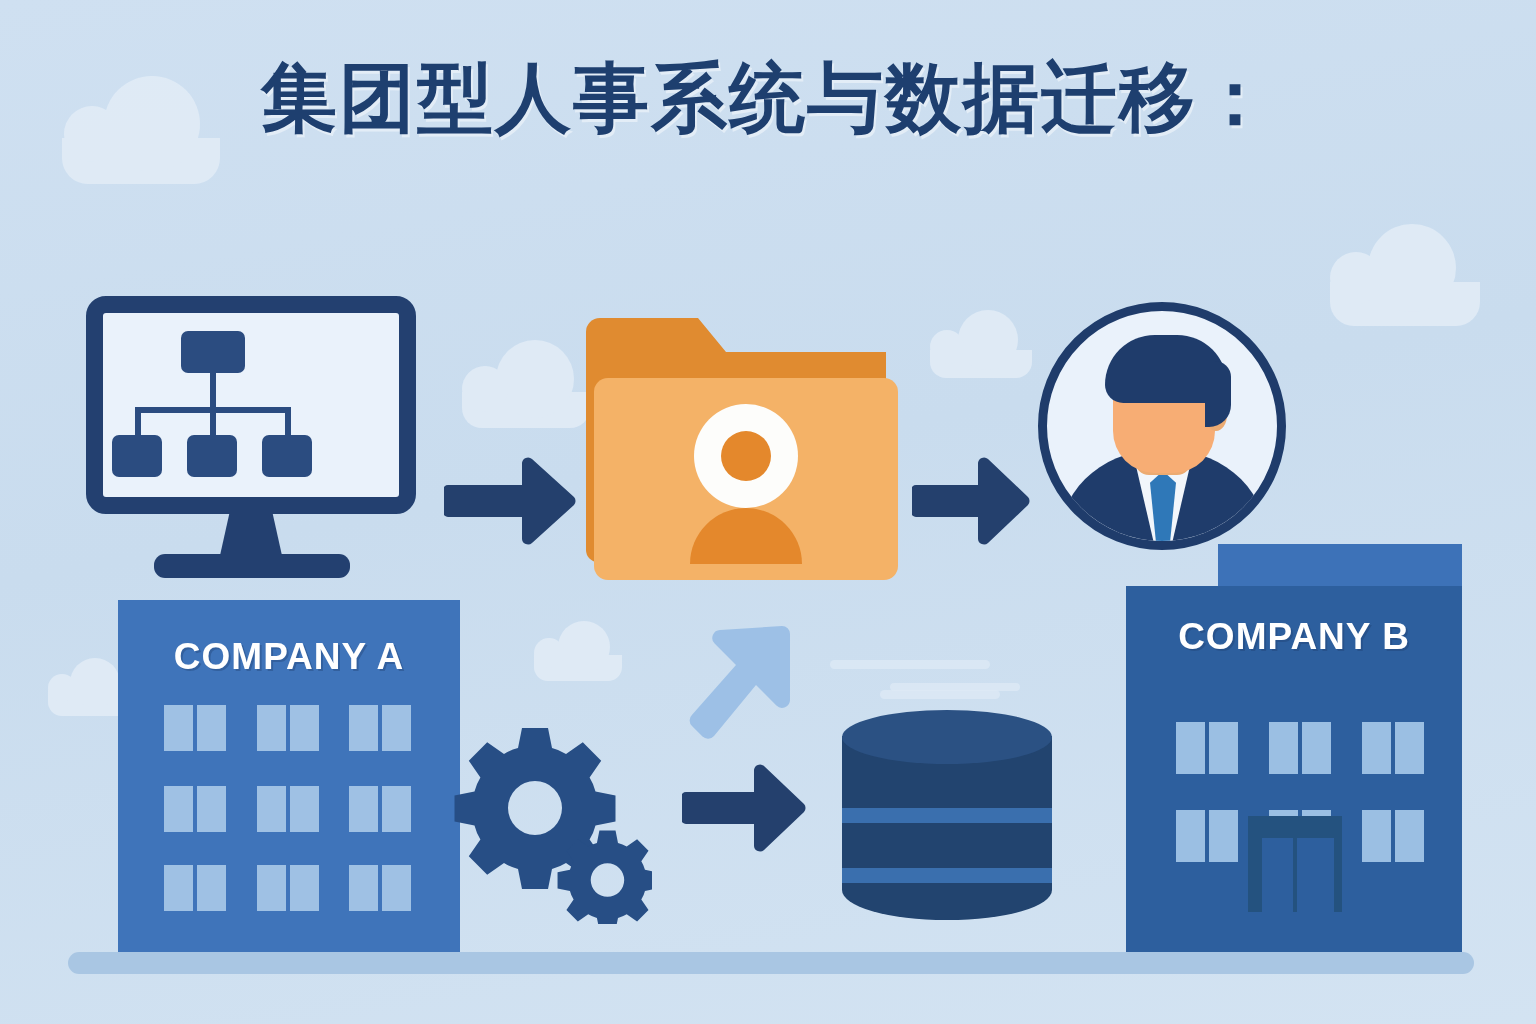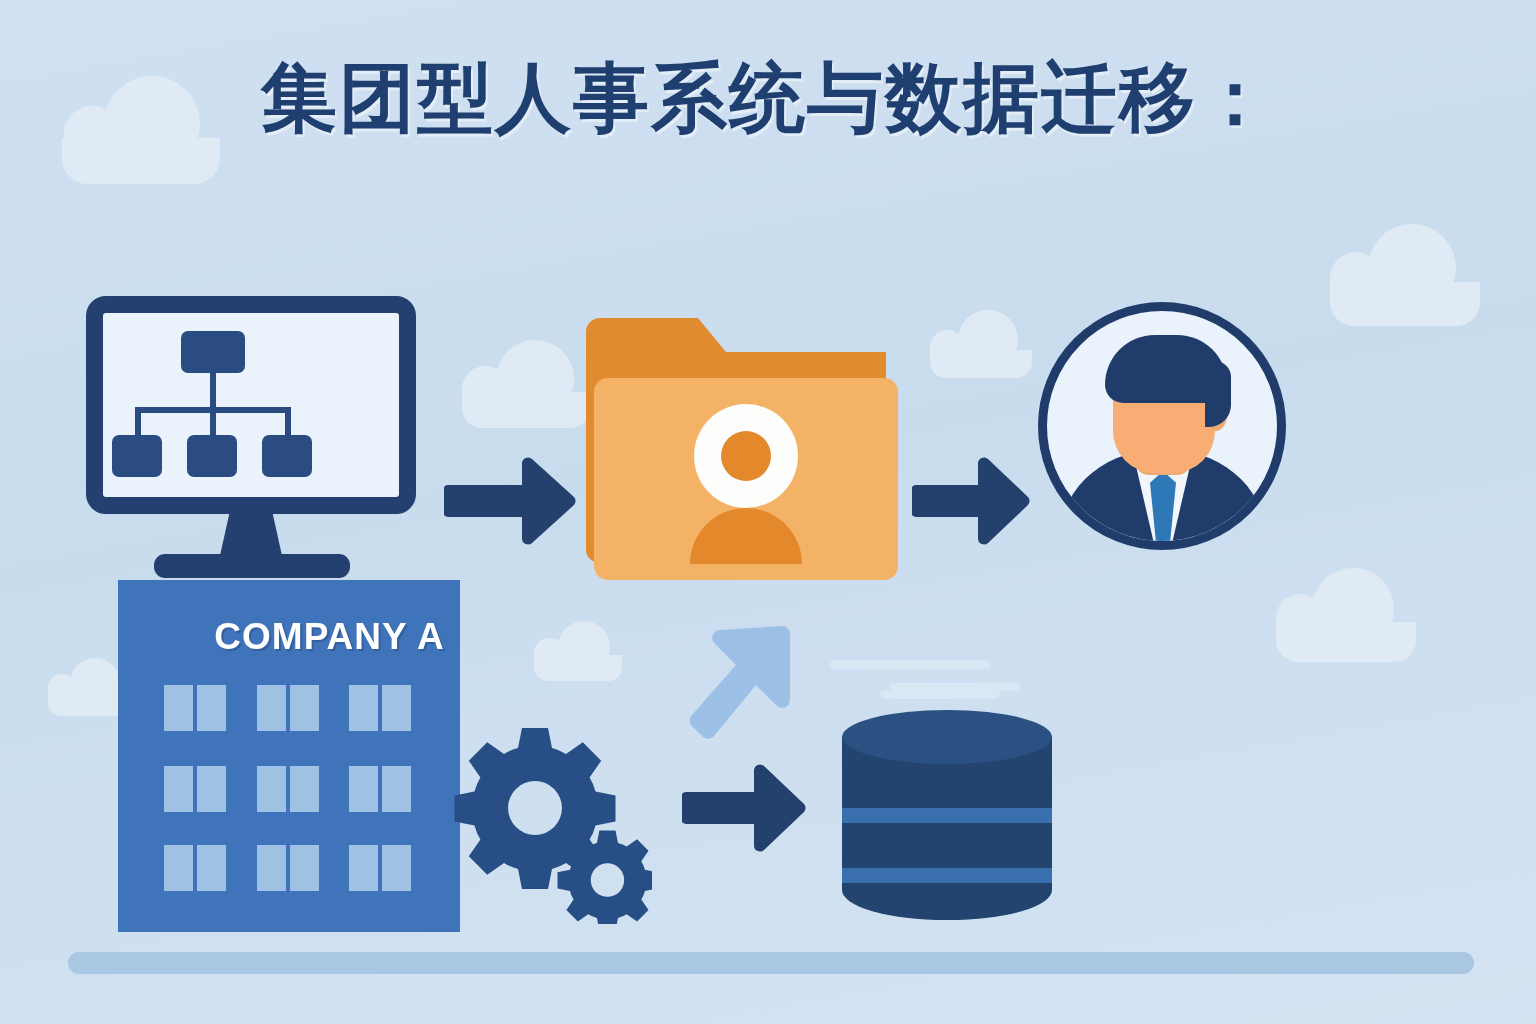--- a/index.html
+++ b/index.html
@@ -215,21 +215,21 @@
     background: #1f3c6b;
     border-radius: 60px 60px 18px 22px;
   }
   .av-hair::after {
     content: ""; position: absolute;
     right: -4px; top: 26px; width: 26px; height: 66px;
     background: #1f3c6b; border-radius: 0 16px 22px 0;
   }
 
   
-  #companyA { left: 118px; top: 580px; width: 342px; height: 352px; padding-left: 27px; }
+  #companyA { left: 118px; top: 600px; width: 342px; height: 352px; }
   .bldgA-body {
     position: absolute; left: 0; top: 0;
     width: 342px; height: 352px;
     background: #3f74ba;
   }
   #companyB { left: 1126px; top: 544px; width: 336px; height: 408px; }
   .bldgB-roof {
     position: absolute; left: 92px; top: 0;
     width: 244px; height: 42px;
     background: #3d72b8;
@@ -393,20 +393,38 @@
     <div class="win" style="left:231px; top:186px;"></div>
     <div class="win" style="left:264px; top:186px;"></div>
     <div class="win" style="left:46px;  top:265px;"></div>
     <div class="win" style="left:79px;  top:265px;"></div>
     <div class="win" style="left:139px; top:265px;"></div>
     <div class="win" style="left:172px; top:265px;"></div>
     <div class="win" style="left:231px; top:265px;"></div>
     <div class="win" style="left:264px; top:265px;"></div>
   </div>
 
+  <div id="companyB" class="abs">
+    <div class="bldgB-roof"></div>
+    <div class="bldgB-body"></div>
+    <div id="labelB" class="bldg-label">COMPANY B</div>
+    <div class="winB" style="left:50px;  top:178px;"></div>
+    <div class="winB" style="left:83px;  top:178px;"></div>
+    <div class="winB" style="left:143px; top:178px;"></div>
+    <div class="winB" style="left:176px; top:178px;"></div>
+    <div class="winB" style="left:236px; top:178px;"></div>
+    <div class="winB" style="left:269px; top:178px;"></div>
+    <div class="winB" style="left:50px;  top:266px;"></div>
+    <div class="winB" style="left:83px;  top:266px;"></div>
+    <div class="winB" style="left:143px; top:266px;"></div>
+    <div class="winB" style="left:176px; top:266px;"></div>
+    <div class="winB" style="left:236px; top:266px;"></div>
+    <div class="winB" style="left:269px; top:266px;"></div>
+    <div class="doorB"></div>
+  </div>
 
   <div class="up-arrow">
     <svg width="108" height="128" viewBox="0 0 108 128">
       <path d="M96 8 a8 8 0 0 1 8 8 v66 a8 8 0 0 1 -13.6 5.6 L70 67 L28 118 a8 8 0 0 1 -11.5 .6 L6 108 a8 8 0 0 1 .3 -11.6 L50 47 L28.6 25.6 A8 8 0 0 1 34 12 z" fill="#9dc0e6"></path>
     </svg>
   </div>
 
   <div id="gears" class="abs">
     <svg width="200" height="200" viewBox="0 0 200 200">
       <g fill="#274e85">

